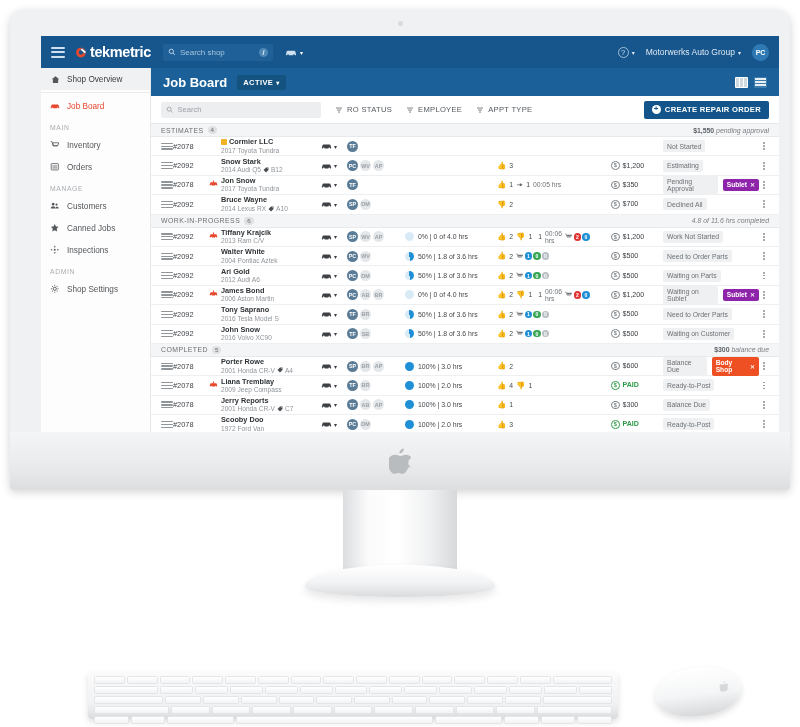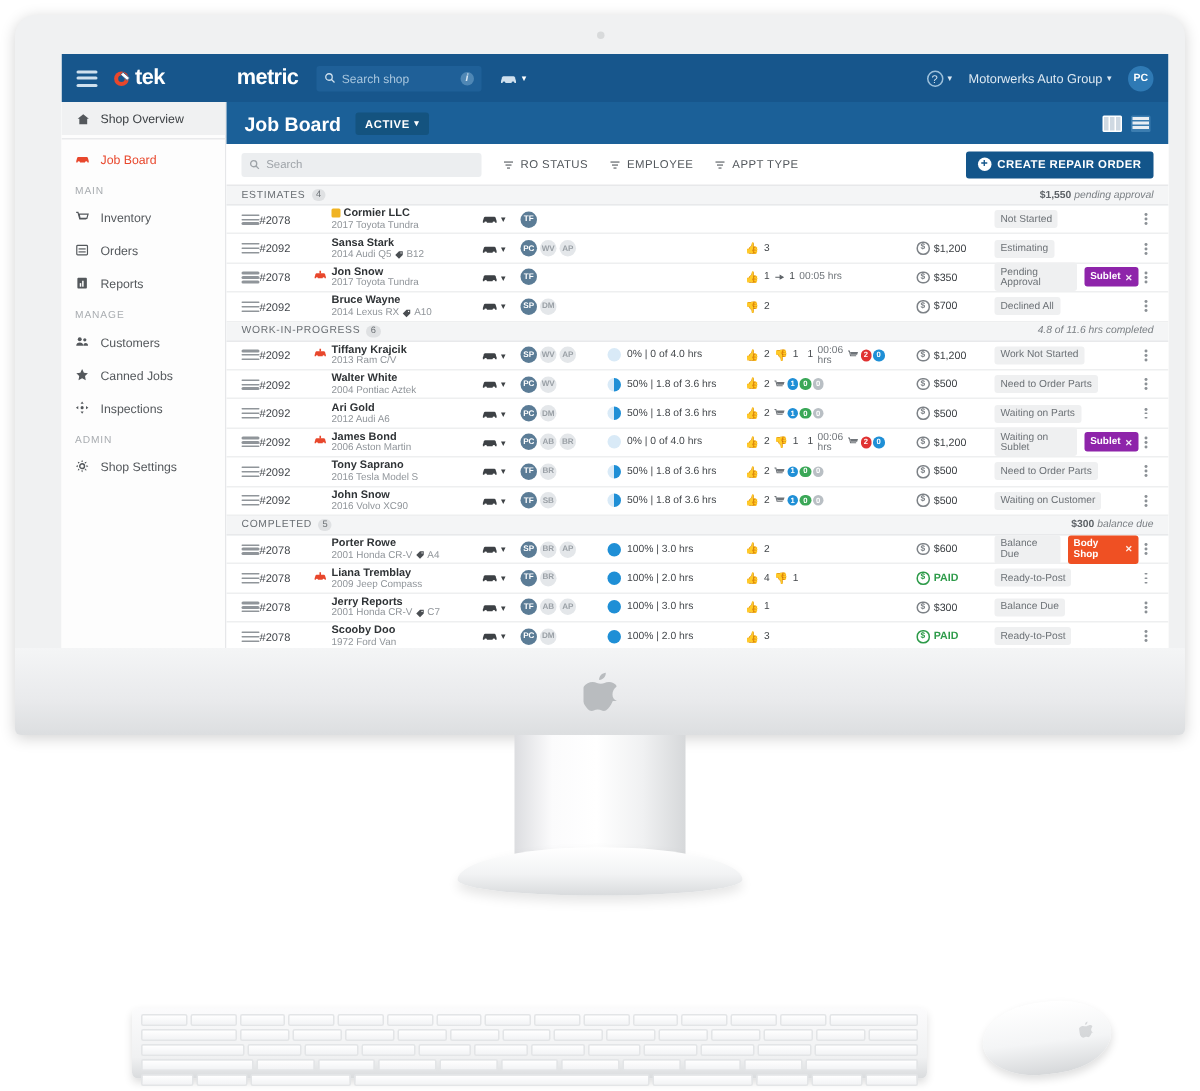--- a/index.html
+++ b/index.html
@@ -48,21 +48,21 @@
     background:#ffffff; overflow:hidden; }
 
   
   #topnav { height:32px; background:#17568c; display:flex; align-items:center;
     padding:0 10px; color:#fff; }
   .hamb { width:14px; margin-right:10px; cursor:pointer; }
   .hamb i { display:block; height:2px; background:#cfe0ee; margin:2.5px 0; border-radius:1px; }
   .brand { display:flex; align-items:center; font-size:14.5px; font-weight:bold;
     letter-spacing:-.4px; margin-right:12px; }
   .brand .gear { width:13px; height:13px; margin-right:2px; }
-  .brand .tek { color:#ffffff; } .brand .metric { color:#ffffff;margin-left:48px; }
+  .brand .tek { color:#ffffff; } .brand .metric { color:#ffffff; }
   #search-shop { width:110px; height:17px; background:#1f6098; border-radius:2px;
     display:flex; align-items:center; padding:0 5px; gap:4px; }
   #search-shop .ph { font-size:8px; color:#a8c6de; }
   .info-dot { width:9px;height:9px;border-radius:50%;background:#4f87b5;color:#d9e8f4;
     font-size:7px;line-height:9px;text-align:center;margin-left:auto;font-style:italic;font-weight:bold;}
   .nav-car { display:flex;align-items:center;gap:3px;margin-left:12px; }
   .spacer { flex:1; }
   .nav-right { display:flex; align-items:center; gap:11px; font-size:8.5px; color:#dce8f2; }
   .q-circle { width:11px;height:11px;border-radius:50%;border:1px solid #9dc0db;
     font-size:7.5px;line-height:10px;text-align:center;color:#cfe0ee; }
@@ -248,30 +248,20 @@
               <div class="side-item">
                 <span class="ic">
                   <svg width="9.5" height="9.5" viewBox="0 0 24 24">
                     <rect x="3" y="4" width="18" height="16" rx="1.5" fill="none" stroke="#54585c" stroke-width="2"></rect>
                     <rect x="6" y="9" width="12" height="2" fill="#54585c"></rect>
                     <rect x="6" y="14" width="12" height="2" fill="#54585c"></rect>
                   </svg>
                 </span>
                 <span>Orders</span>
               </div>
-              <div class="side-item">
-                <span class="ic">
-                  <svg width="9.5" height="9.5" viewBox="0 0 24 24">
-                    <rect x="4" y="3" width="16" height="18" rx="1.5" fill="#54585c"></rect>
-                    <rect x="8" y="12" width="2.5" height="6" fill="#fff"></rect>
-                    <rect x="12" y="8" width="2.5" height="10" fill="#fff"></rect>
-                  </svg>
-                </span>
-                <span>Reports</span>
-              </div>
               <div class="side-head">MANAGE</div>
               <div class="side-item">
                 <span class="ic">
                   <svg width="9.5" height="9.5" viewBox="0 0 24 24">
                     <circle cx="8" cy="8" r="3.3" fill="#54585c"></circle>
                     <circle cx="16.5" cy="9" r="2.7" fill="#54585c"></circle>
                     <path d="M2 19c0-3.6 2.7-5.6 6-5.6s6 2 6 5.6z" fill="#54585c"></path>
                     <path d="M14 19c0-2.9 1.6-4.6 4-4.6s4 1.7 4 4.6z" fill="#54585c"></path>
                   </svg>
                 </span>
@@ -410,21 +400,21 @@
               </div>
               <div class="row">
                 <span class="c-drag">
                   <i></i>
                   <i></i>
                   <i></i>
                 </span>
                 <span class="c-ro">#2092</span>
                 <span class="c-flag"></span>
                 <span class="c-name">
-                  <span class="nm">Sansa Stark</span>
+                  <span class="nm">Snow Stark</span>
                   <span class="veh">2014 Audi Q5 <svg width="6" height="6" viewBox="0 0 24 24">
                       <path d="M2 12 L12 2 L22 2 L22 12 L12 22 Z" fill="#4a4e52"></path>
                       <circle cx="17.5" cy="6.5" r="1.8" fill="#fff"></circle>
                     </svg><span>B12</span></span>
                 </span>
                 <span class="c-car">
                   <svg width="11" height="8" viewBox="0 0 24 16">
                     <path d="M2 11 L3.5 6 Q4 4.6 5.4 4.6 L18.6 4.6 Q20 4.6 20.5 6 L22 11 L22 13.5 L2 13.5 Z" fill="#3d4145"></path>
                     <circle cx="6" cy="13.4" r="1.9" fill="#fff"></circle>
                     <circle cx="18" cy="13.4" r="1.9" fill="#fff"></circle>

